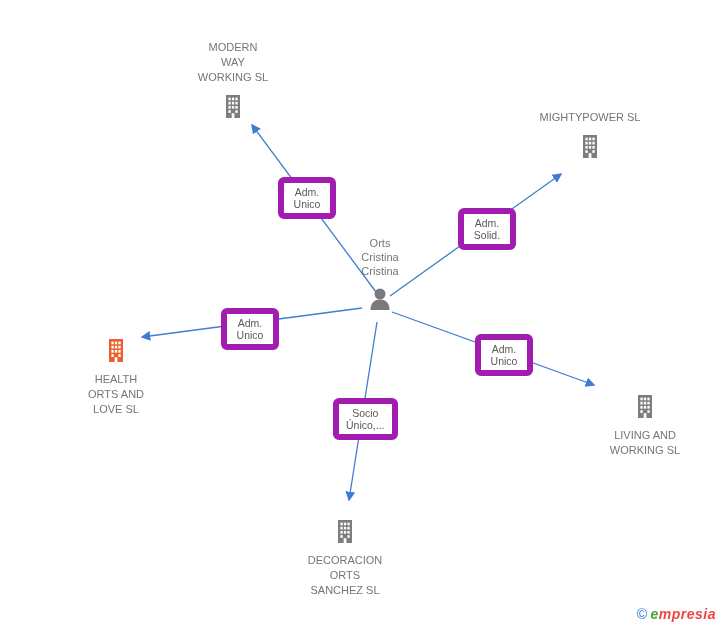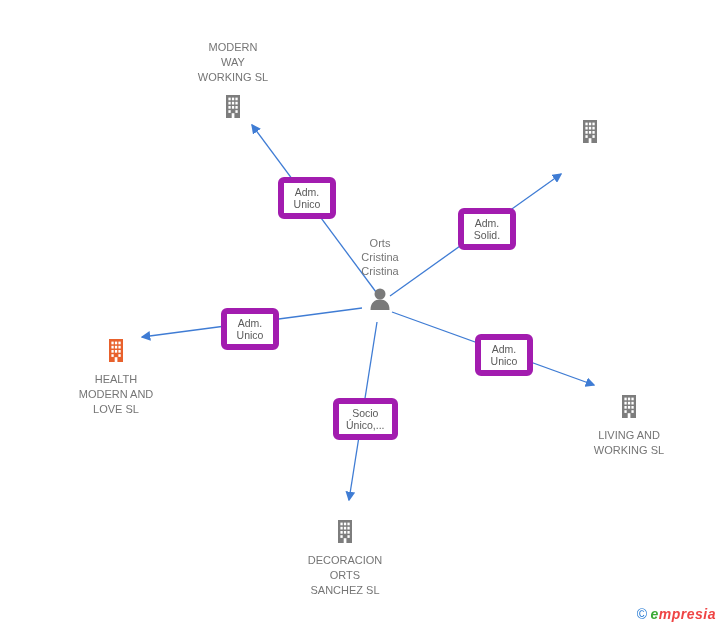--- a/index.html
+++ b/index.html
@@ -106,20 +106,23 @@
             <rect x="16.4" y="14" width="2.3" height="2.7"></rect>
           <rect x="9.4" y="18.2" width="2.3" height="2.7"></rect>
             <rect x="16.4" y="18.2" width="2.3" height="2.7"></rect>
           <rect x="12.7" y="21.2" width="2.7" height="4.8"></rect>
         </g>
       </svg>
     </span>
   </div>
 
   <div class="node" style="left:520px;top:110px;width:140px;">
+    <div class="nlabel">
+      <div>MIGHTYPOWER SL</div>
+    </div>
     <span class="icon-wrap icon-below bicon">
       <svg width="28" height="28" viewBox="0 0 28 28">
         <path d="M7 3 h14 v23 h-14 z" fill="currentColor"></path>
         <g fill="#ffffff">
           <rect x="9.4" y="5.6" width="2.3" height="2.7"></rect>
             <rect x="12.9" y="5.6" width="2.3" height="2.7"></rect>
             <rect x="16.4" y="5.6" width="2.3" height="2.7"></rect>
           <rect x="9.4" y="9.8" width="2.3" height="2.7"></rect>
             <rect x="12.9" y="9.8" width="2.3" height="2.7"></rect>
             <rect x="16.4" y="9.8" width="2.3" height="2.7"></rect>
@@ -149,26 +152,26 @@
             <rect x="12.9" y="14" width="2.3" height="2.7"></rect>
             <rect x="16.4" y="14" width="2.3" height="2.7"></rect>
           <rect x="9.4" y="18.2" width="2.3" height="2.7"></rect>
             <rect x="16.4" y="18.2" width="2.3" height="2.7"></rect>
           <rect x="12.7" y="21.2" width="2.7" height="4.8"></rect>
         </g>
       </svg>
     </span>
     <div class="nlabel label-below">
       <div>HEALTH</div>
-      <div>MODERN AND</div>
+      <div>ORTS AND</div>
       <div>LOVE SL</div>
     </div>
   </div>
 
-  <div class="node" style="left:566px;top:392px;width:126px;">
+  <div class="node" style="left:582px;top:392px;width:126px;">
     <span class="icon-wrap bicon">
       <svg width="28" height="28" viewBox="0 0 28 28">
         <path d="M7 3 h14 v23 h-14 z" fill="currentColor"></path>
         <g fill="#ffffff">
           <rect x="9.4" y="5.6" width="2.3" height="2.7"></rect>
             <rect x="12.9" y="5.6" width="2.3" height="2.7"></rect>
             <rect x="16.4" y="5.6" width="2.3" height="2.7"></rect>
           <rect x="9.4" y="9.8" width="2.3" height="2.7"></rect>
             <rect x="12.9" y="9.8" width="2.3" height="2.7"></rect>
             <rect x="16.4" y="9.8" width="2.3" height="2.7"></rect>

